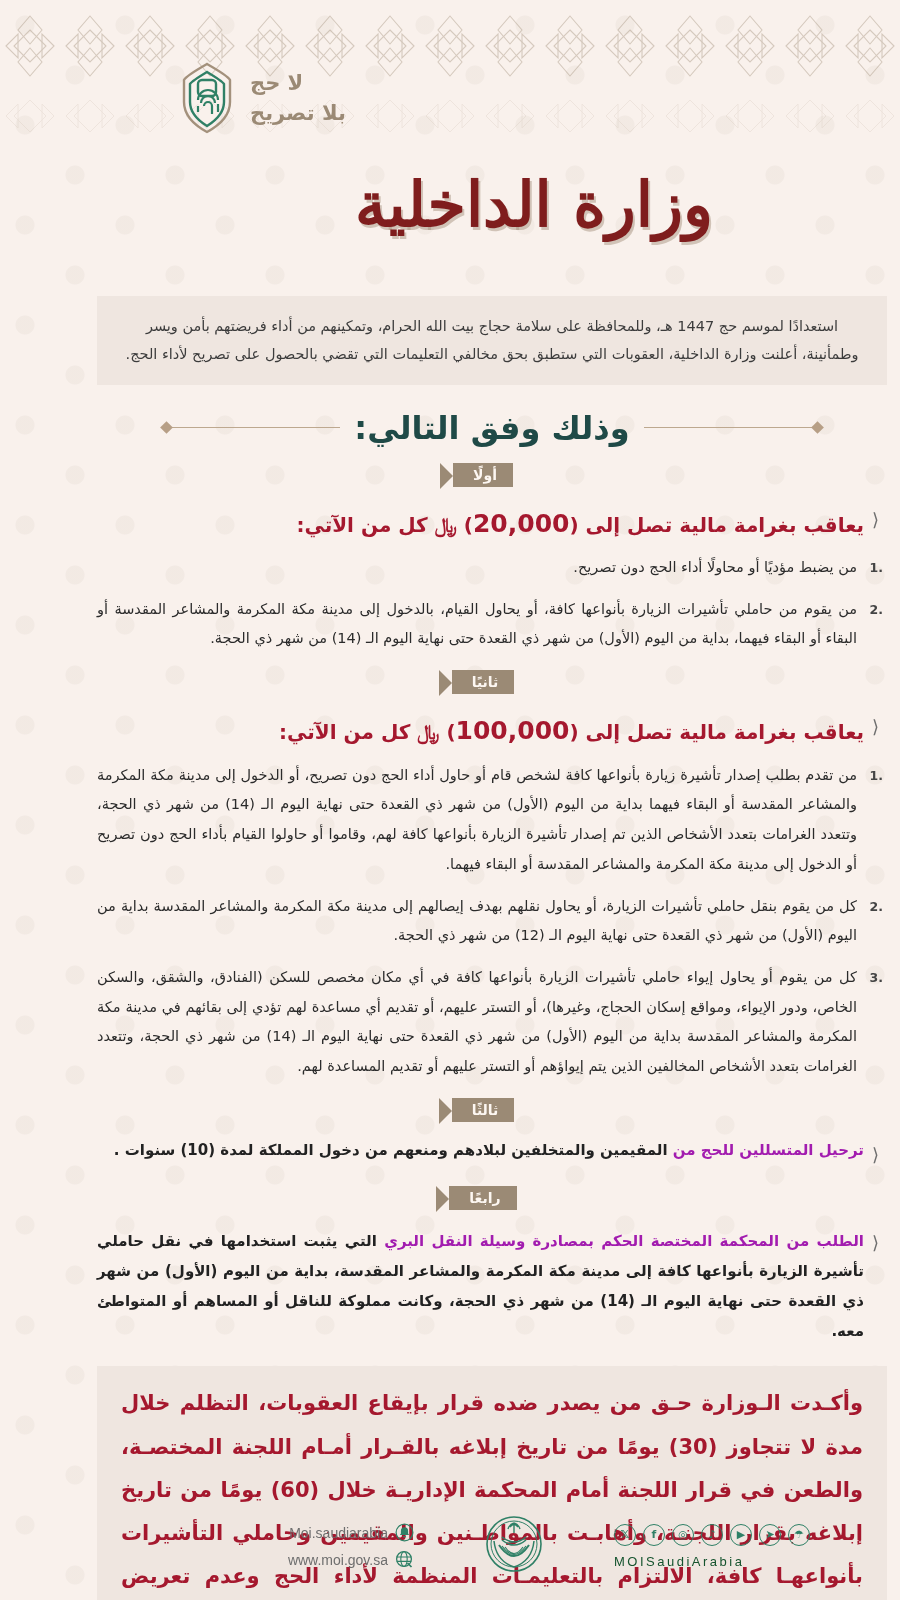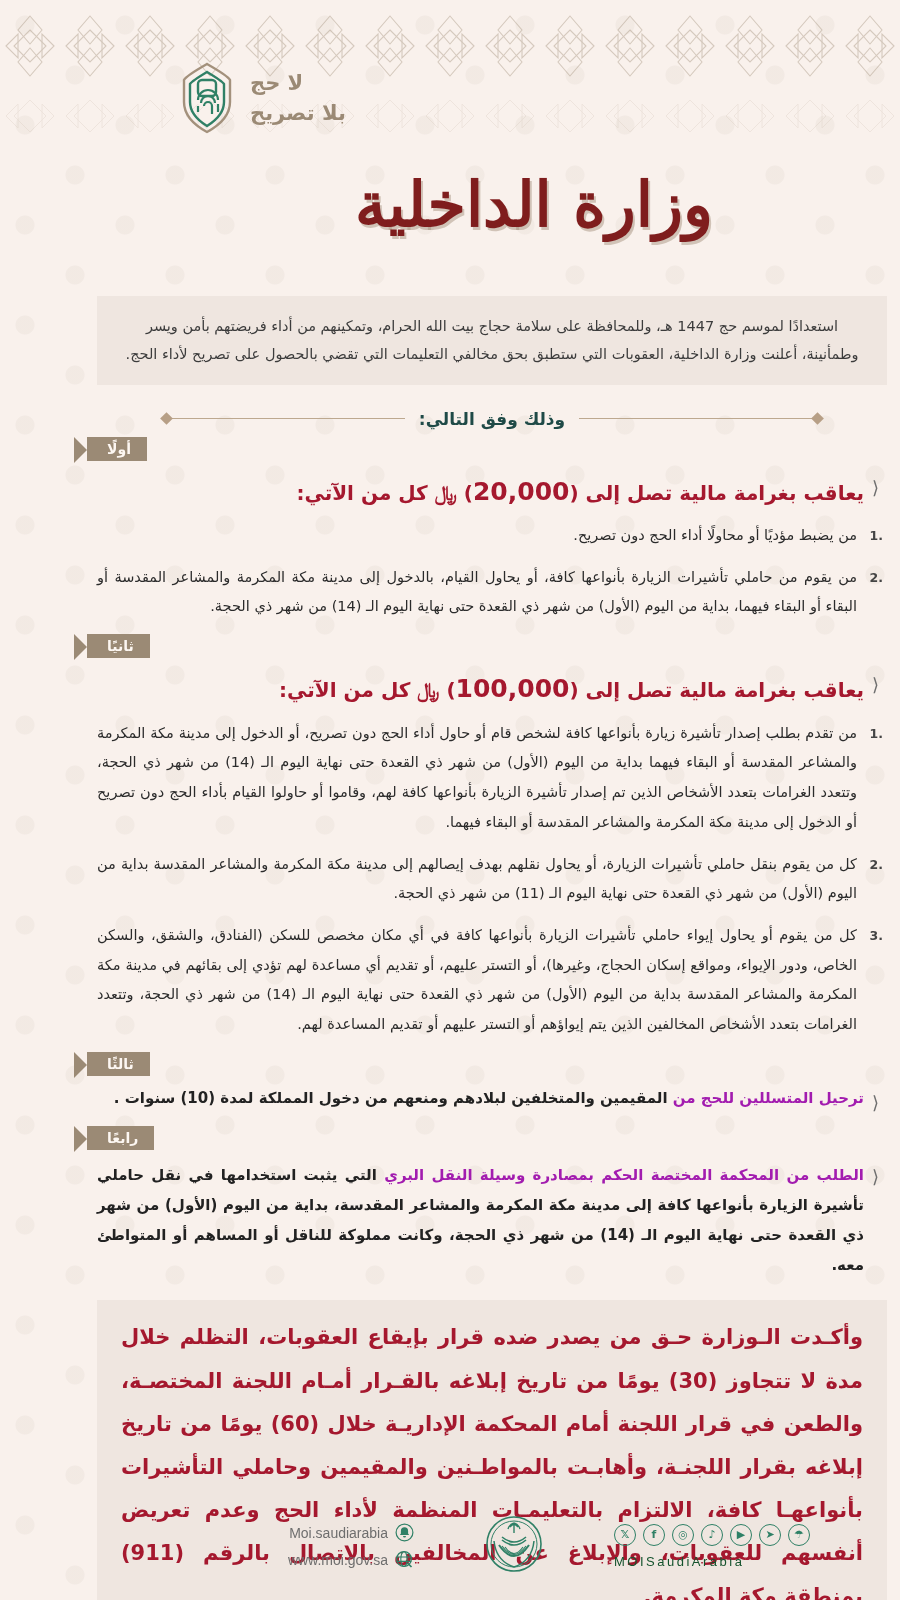--- a/index.html
+++ b/index.html
@@ -82,37 +82,37 @@
   .divider-row .dline{
     flex:1; height:1px; background:#bda88f; position:relative;
   }
   .divider-row .dline::before{
     content:""; position:absolute; top:-4px; width:9px; height:9px;
     background:#b79f86; transform:rotate(45deg);
   }
   .divider-row .dline.right::before{ right:0; }
   .divider-row .dline.left::before{ left:0; }
   .divider-title{
-    font-size:17px; font-weight:700; color:#1f4a47; white-space:nowrap;
+    font-size:32px; font-weight:700; color:#1f4a47; white-space:nowrap;
   }
 
   
   .sec-badge{
     display:inline-block; position:relative;
     background:#9b8a75; color:#fdf7f2;
     font-size:14px; font-weight:700;
     padding:4px 16px 4px 20px;
     margin-left:0;
   }
   .sec-badge::after{
     content:""; position:absolute; top:0; left:-13px;
     border-style:solid; border-width:13px 0 13px 13px;
     border-color:transparent transparent transparent #9b8a75;
   }
-  .badge-row{ width:810px; margin:8px auto; text-align:left; padding-right:18px;}
+  .badge-row{ width:810px; margin:16px auto; text-align:center; padding-right:18px;}
 
   
   .sec-body{ width:790px; margin:0 auto; }
 
   .headline{
     display:flex; align-items:flex-start; gap:8px;
     justify-content:flex-start;
     font-size:20px; font-weight:700; color:#a5182e;
     margin:10px 0 8px; line-height:1.7;
     padding-right:8px;
@@ -294,21 +294,21 @@
   </div>
   <div class="sec-body">
     <div class="headline">
       <span class="chev">⟨</span>
       <span>
         <span>يعاقب بغرامة مالية تصل إلى (</span><span class="big">100,000</span><span>) ﷼ كل من الآتي:</span>
       </span>
     </div>
     <ol class="items">
       <li><span class="num">.1</span><span>من تقدم بطلب إصدار تأشيرة زيارة بأنواعها كافة لشخص قام أو حاول أداء الحج دون تصريح، أو الدخول إلى مدينة مكة المكرمة والمشاعر المقدسة أو البقاء فيهما بداية من اليوم (الأول) من شهر ذي القعدة حتى نهاية اليوم الـ (14) من شهر ذي الحجة، وتتعدد الغرامات بتعدد الأشخاص الذين تم إصدار تأشيرة الزيارة بأنواعها كافة لهم، وقاموا أو حاولوا القيام بأداء الحج دون تصريح أو الدخول إلى مدينة مكة المكرمة والمشاعر المقدسة أو البقاء فيهما.</span></li>
-      <li><span class="num">.2</span><span>كل من يقوم بنقل حاملي تأشيرات الزيارة، أو يحاول نقلهم بهدف إيصالهم إلى مدينة مكة المكرمة والمشاعر المقدسة بداية من اليوم (الأول) من شهر ذي القعدة حتى نهاية اليوم الـ (11) من شهر ذي الحجة.</span></li>
+      <li><span class="num">.2</span><span>كل من يقوم بنقل حاملي تأشيرات الزيارة، أو يحاول نقلهم بهدف إيصالهم إلى مدينة مكة المكرمة والمشاعر المقدسة بداية من اليوم (الأول) من شهر ذي القعدة حتى نهاية اليوم الـ (12) من شهر ذي الحجة.</span></li>
       <li><span class="num">.3</span><span>كل من يقوم أو يحاول إيواء حاملي تأشيرات الزيارة بأنواعها كافة في أي مكان مخصص للسكن (الفنادق، والشقق، والسكن الخاص، ودور الإيواء، ومواقع إسكان الحجاج، وغيرها)، أو التستر عليهم، أو تقديم أي مساعدة لهم تؤدي إلى بقائهم في مدينة مكة المكرمة والمشاعر المقدسة بداية من اليوم (الأول) من شهر ذي القعدة حتى نهاية اليوم الـ (14) من شهر ذي الحجة، وتتعدد الغرامات بتعدد الأشخاص المخالفين الذين يتم إيواؤهم أو التستر عليهم أو تقديم المساعدة لهم.</span></li>
     </ol>
   </div>
 
   <div class="badge-row">
     <span class="sec-badge">ثالثًا</span>
   </div>
   <div class="sec-body">
     <div class="headline small">
       <span class="chev">⟨</span>

